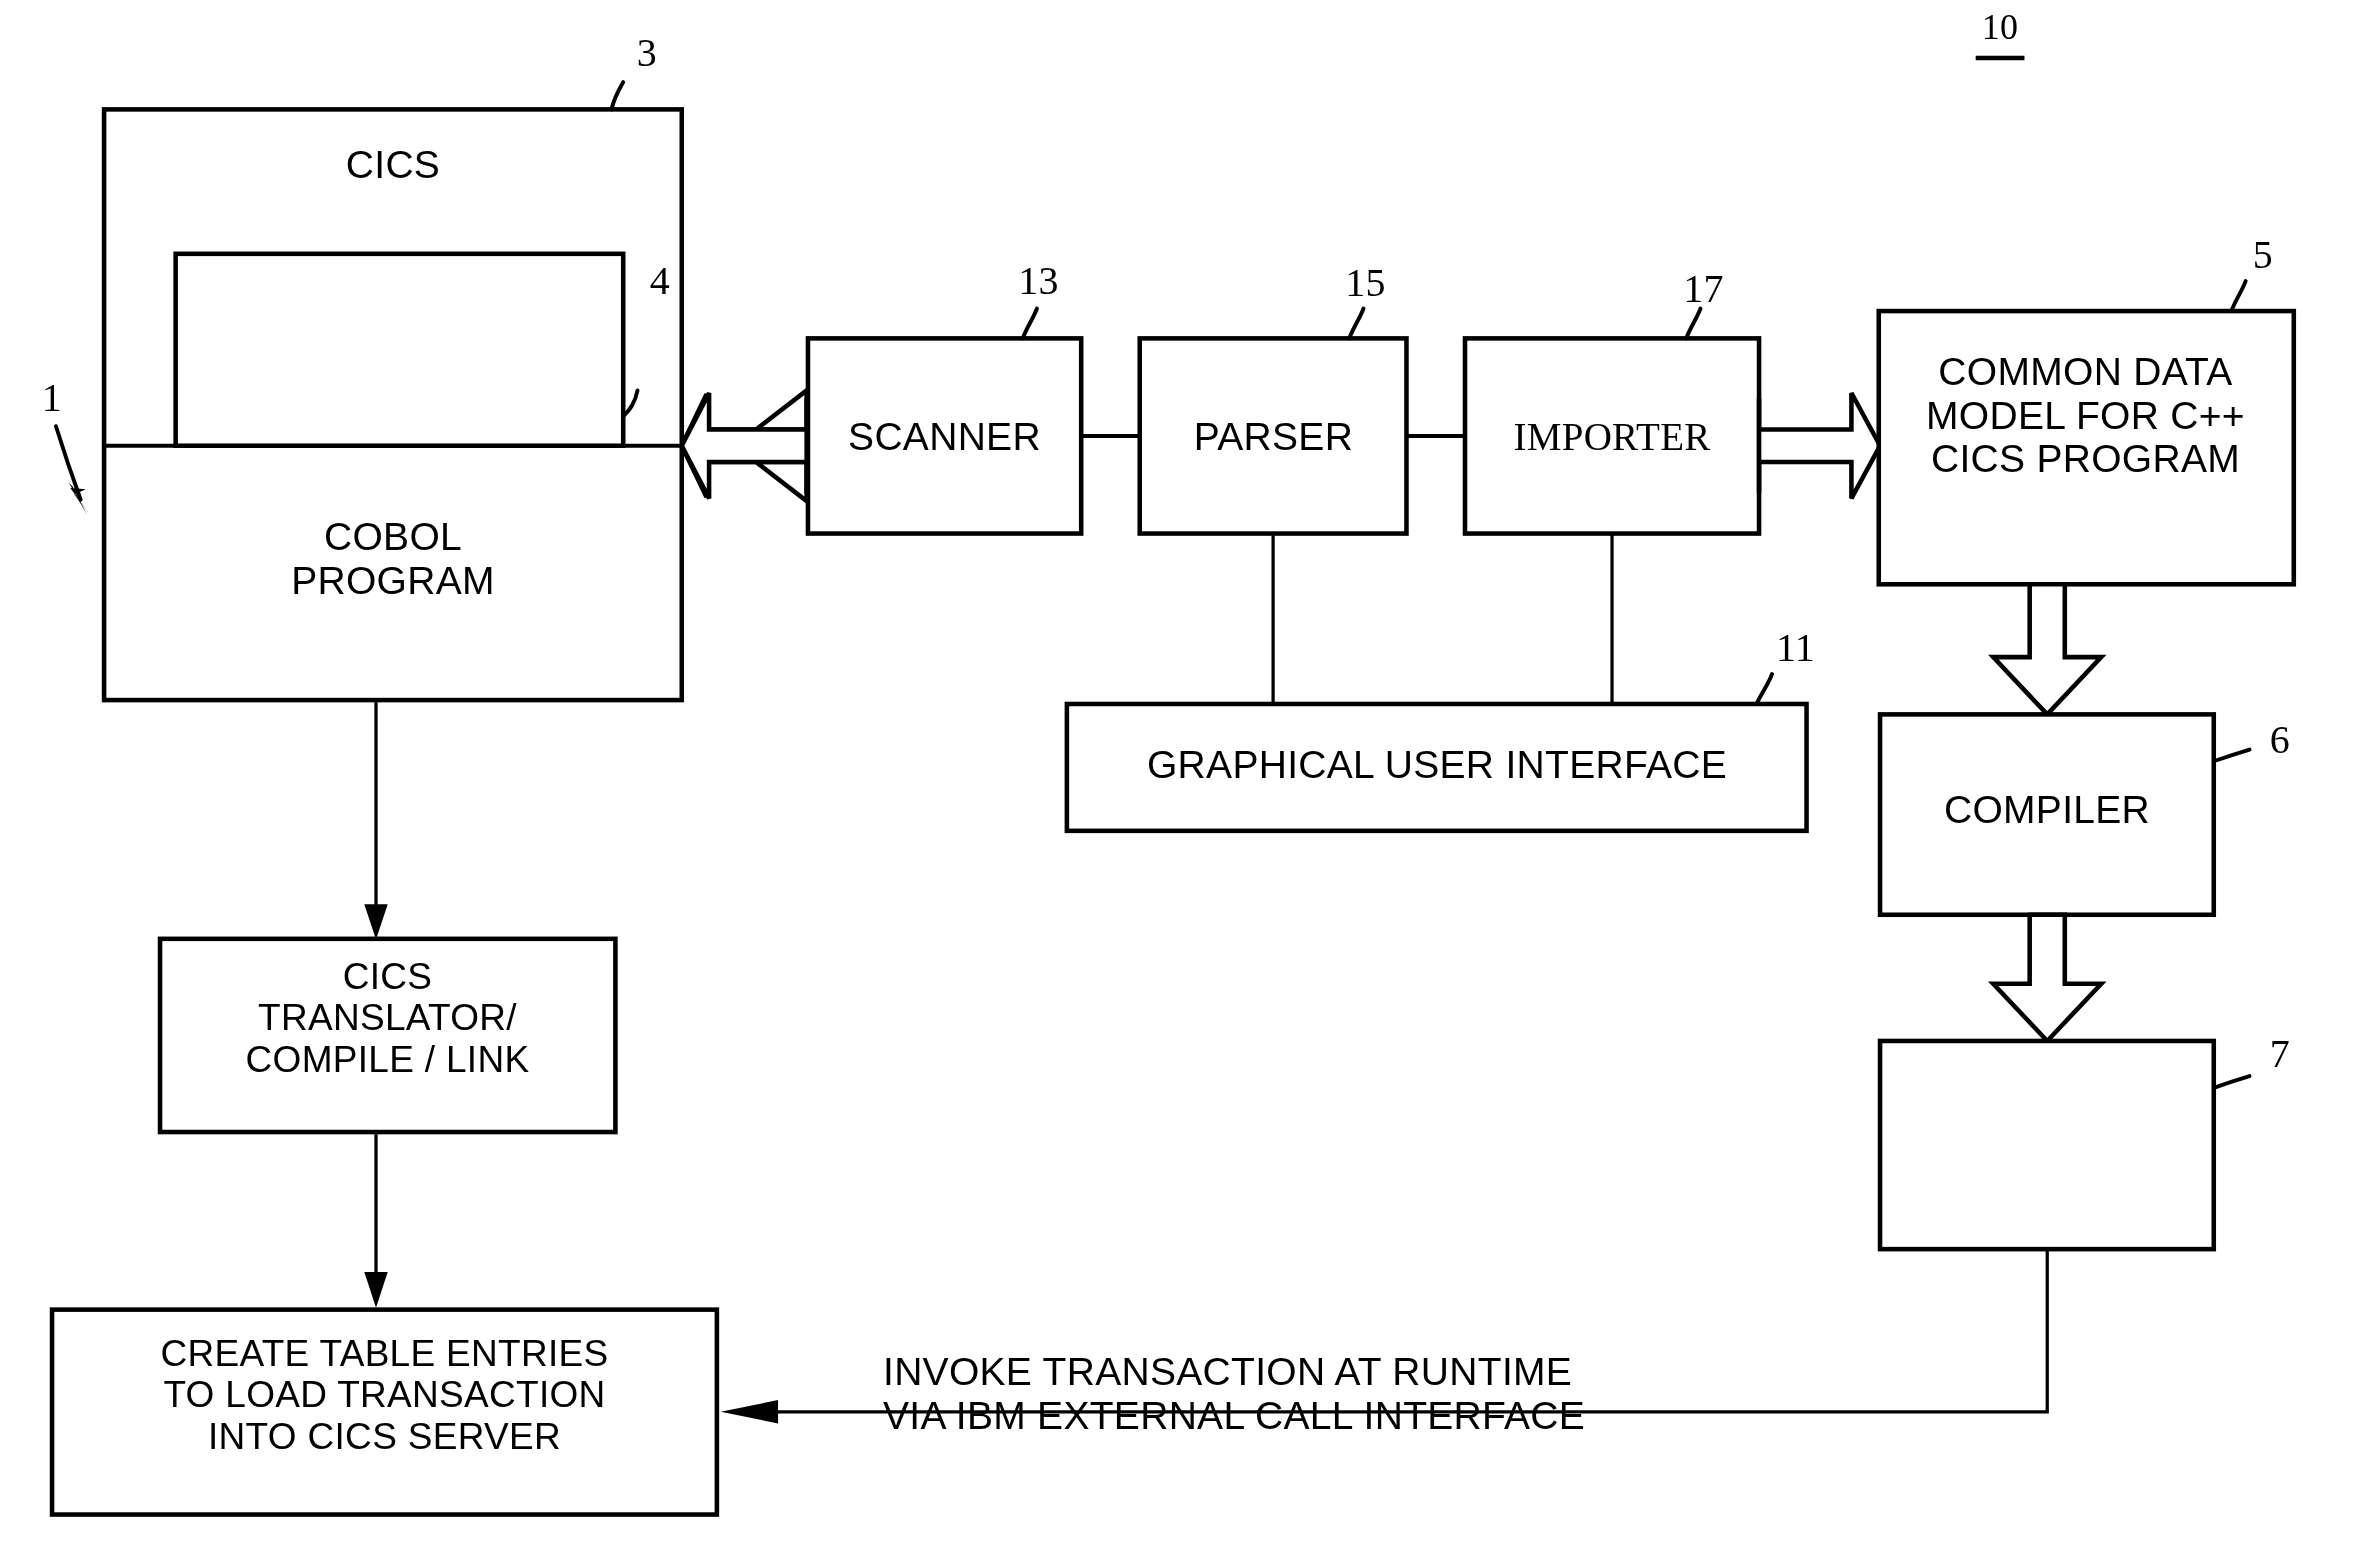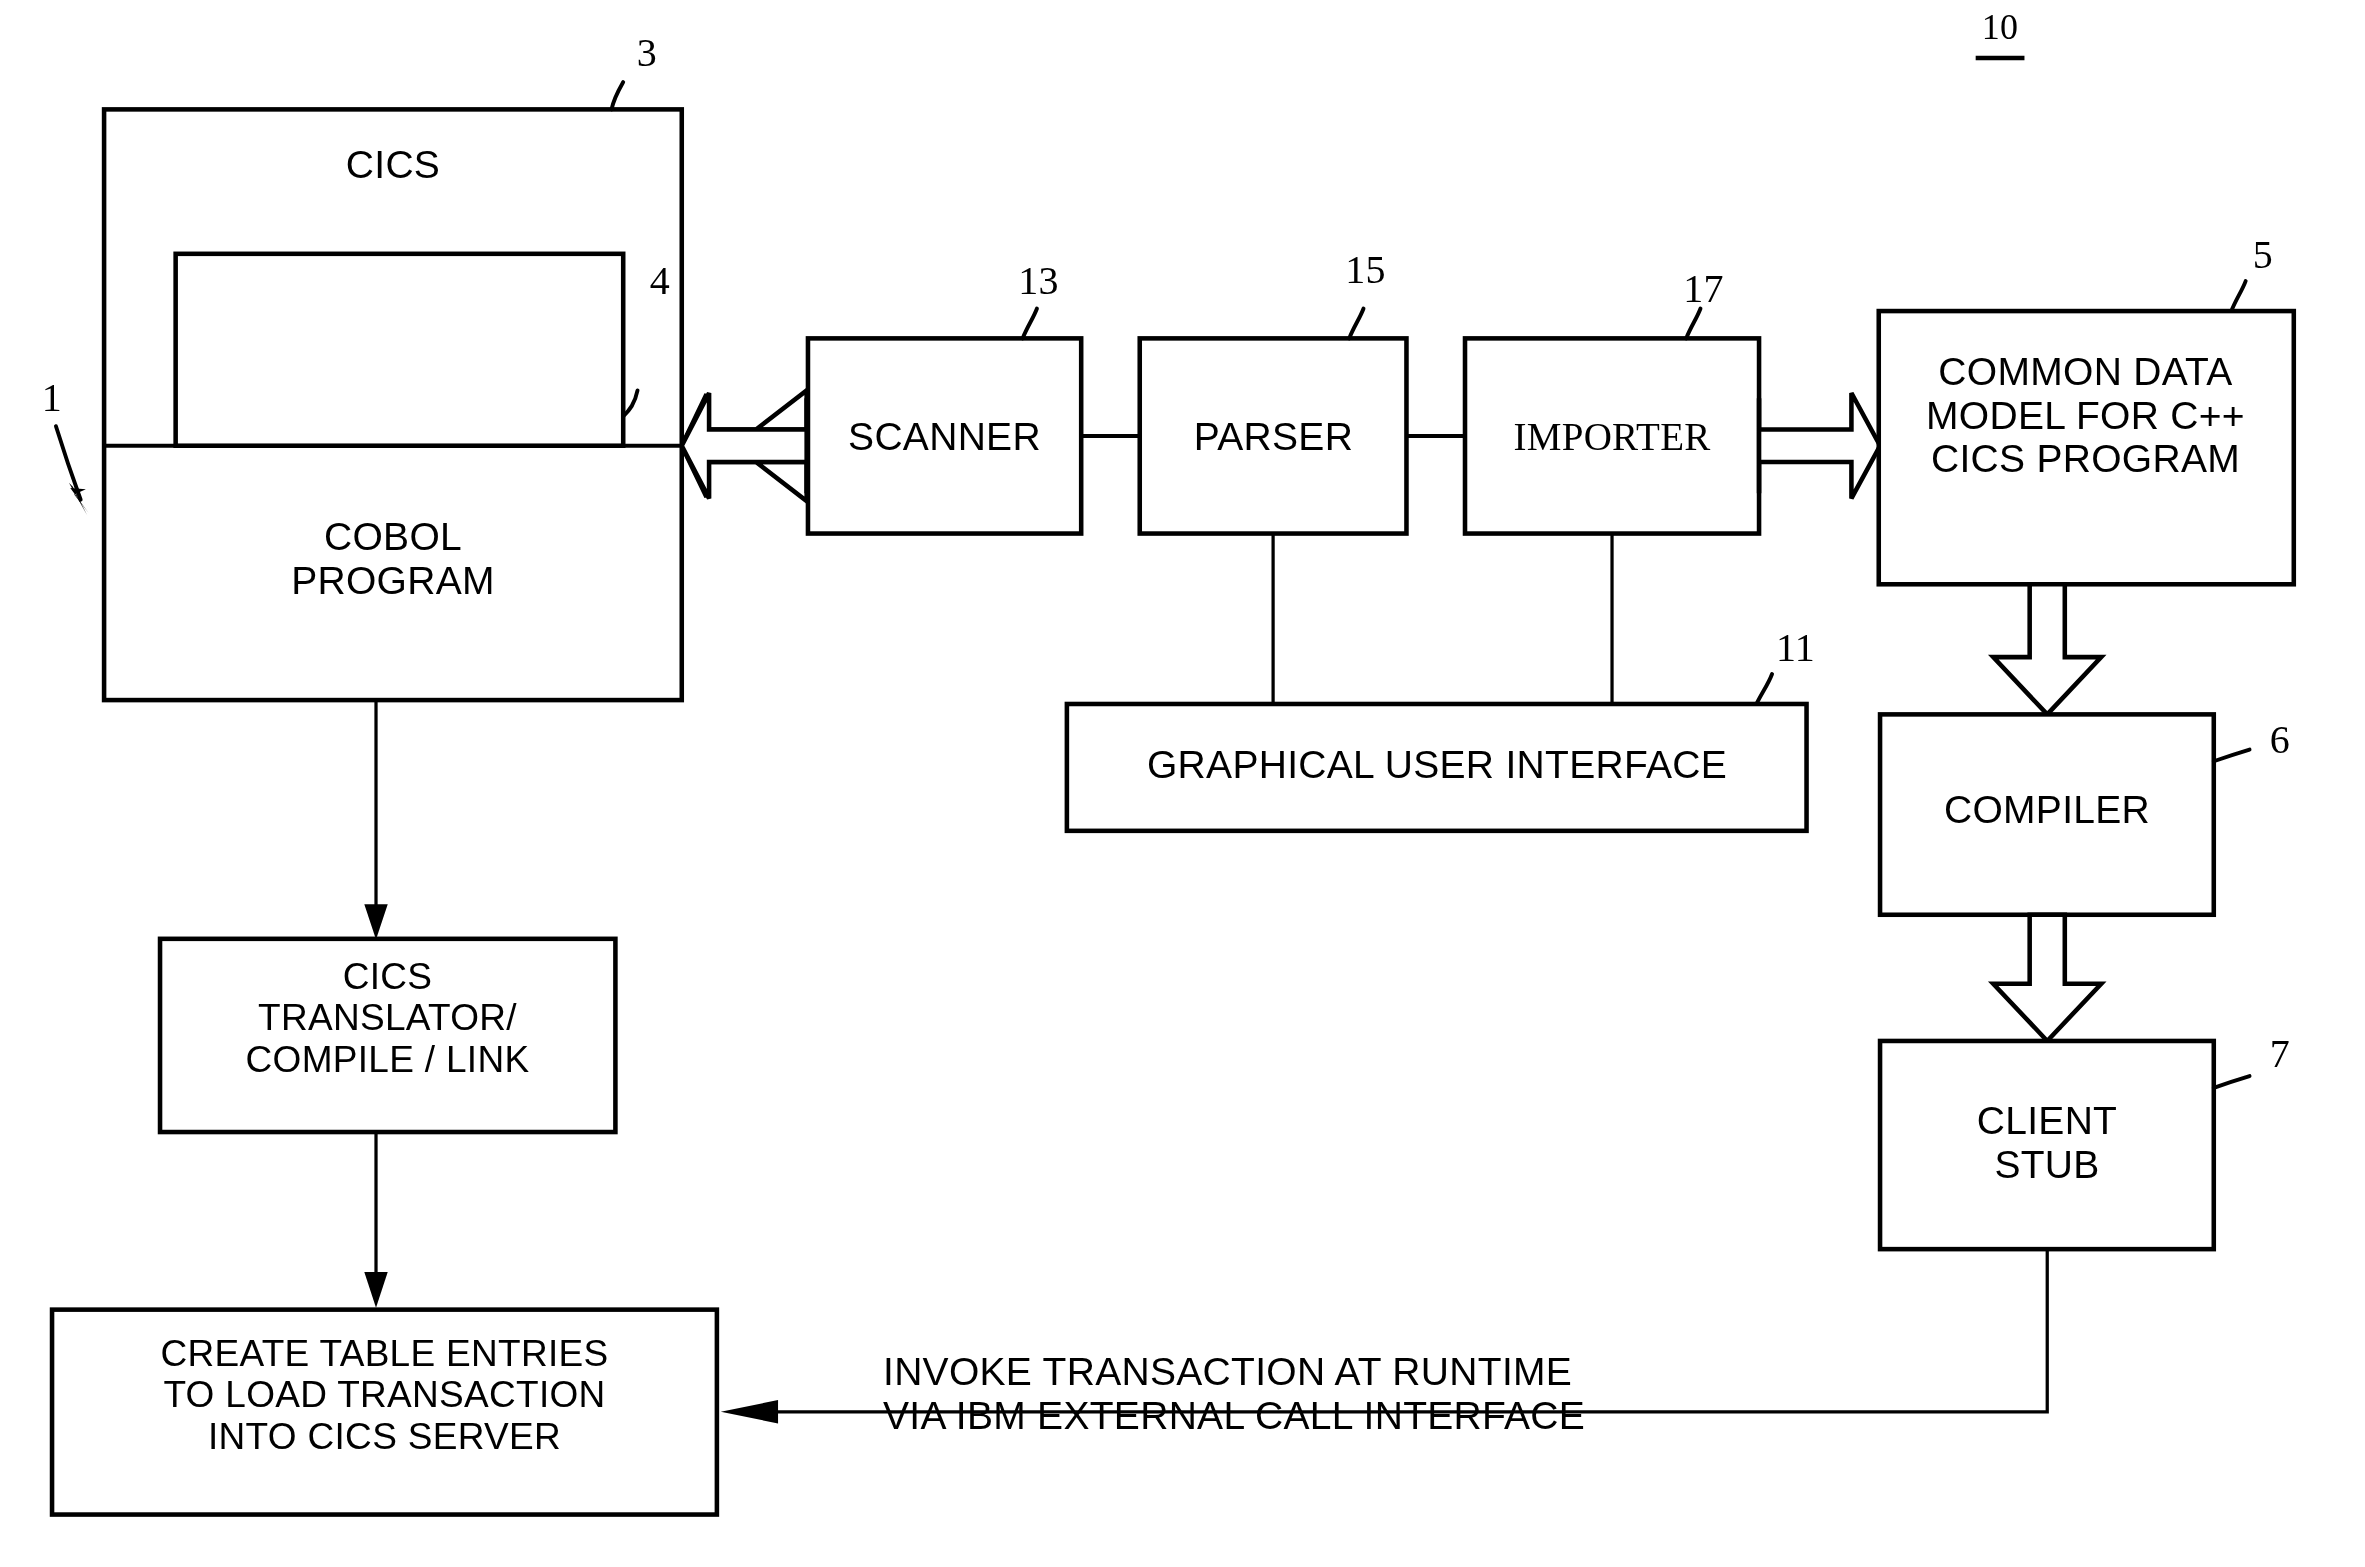--- a/index.html
+++ b/index.html
@@ -180,38 +180,36 @@
 
   <div class="lbl ref-num" style="left:634px; top:259px; width:52px;">4</div>
 
   <div class="lbl box-label" style="left:104px; top:515px; width:578px;">COBOL
 PROGRAM</div>
 
   <div class="lbl box-label" style="left:808px; top:415px; width:273px;">SCANNER</div>
   <div class="lbl ref-num" style="left:1009px; top:259px; width:59px;">13</div>
 
   <div class="lbl box-label" style="left:1140px; top:415px; width:267px;">PARSER</div>
-  <div class="lbl ref-num" style="left:1336px; top:248px; width:59px;">15</div>
+  <div class="lbl ref-num" style="left:1336px; top:261px; width:59px;">15</div>
 
   <div class="lbl box-label" style="left:1465px; top:415px; width:294px;font-family:Liberation Serif, serif;">IMPORTER</div>
   <div class="lbl ref-num" style="left:1674px; top:259px; width:59px;margin-top:8px;">17</div>
 
   <div class="lbl box-label" style="left:1878px; top:350px; width:415px;">COMMON DATA
 MODEL FOR C++
 CICS PROGRAM</div>
   <div class="lbl ref-num" style="left:2237px; top:233px; width:52px;">5</div>
 
   <div class="lbl box-label" style="left:1067px; top:743px; width:740px;">GRAPHICAL USER INTERFACE</div>
   <div class="lbl ref-num" style="left:1756px; top:626px; width:59px;text-align:right;">11</div>
 
   <div class="lbl box-label" style="left:1880px; top:788px; width:334px;">COMPILER</div>
   <div class="lbl ref-num" style="left:2254px; top:718px; width:52px;">6</div>
 
-  <div class="lbl box-label" style="left:1880px; top:1099px; width:334px;">CLIENT
-STUB</div>
   <div class="lbl ref-num" style="left:2254px; top:1032px; width:52px;">7</div>
 
   <div class="lbl box-label-sm" style="left:160px; top:956px; width:455px;">CICS
 TRANSLATOR/
 COMPILE / LINK</div>
 
   <div class="lbl free-text" style="left:883px; top:1350px; width:911px;">INVOKE TRANSACTION AT RUNTIME
 VIA IBM EXTERNAL CALL INTERFACE</div>
 
   <div class="lbl box-label-sm" style="left:52px; top:1333px; width:665px;">CREATE TABLE ENTRIES

